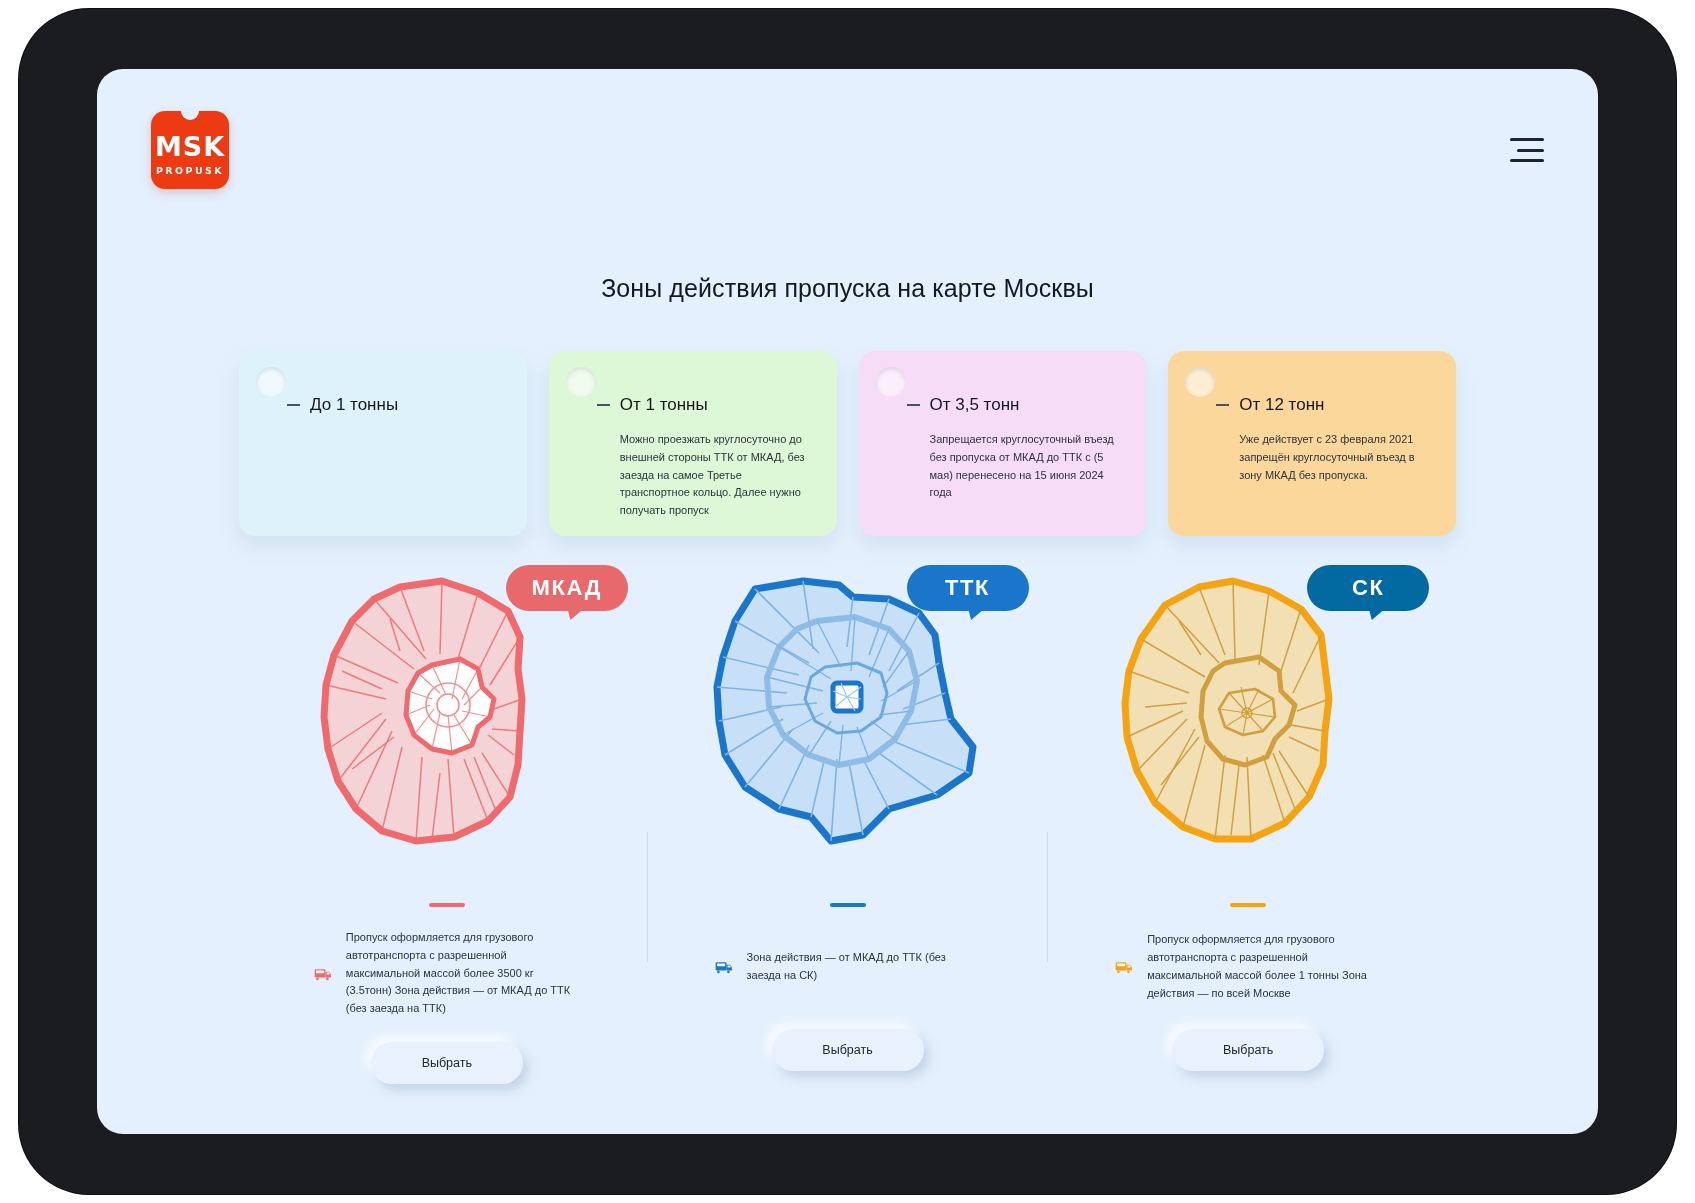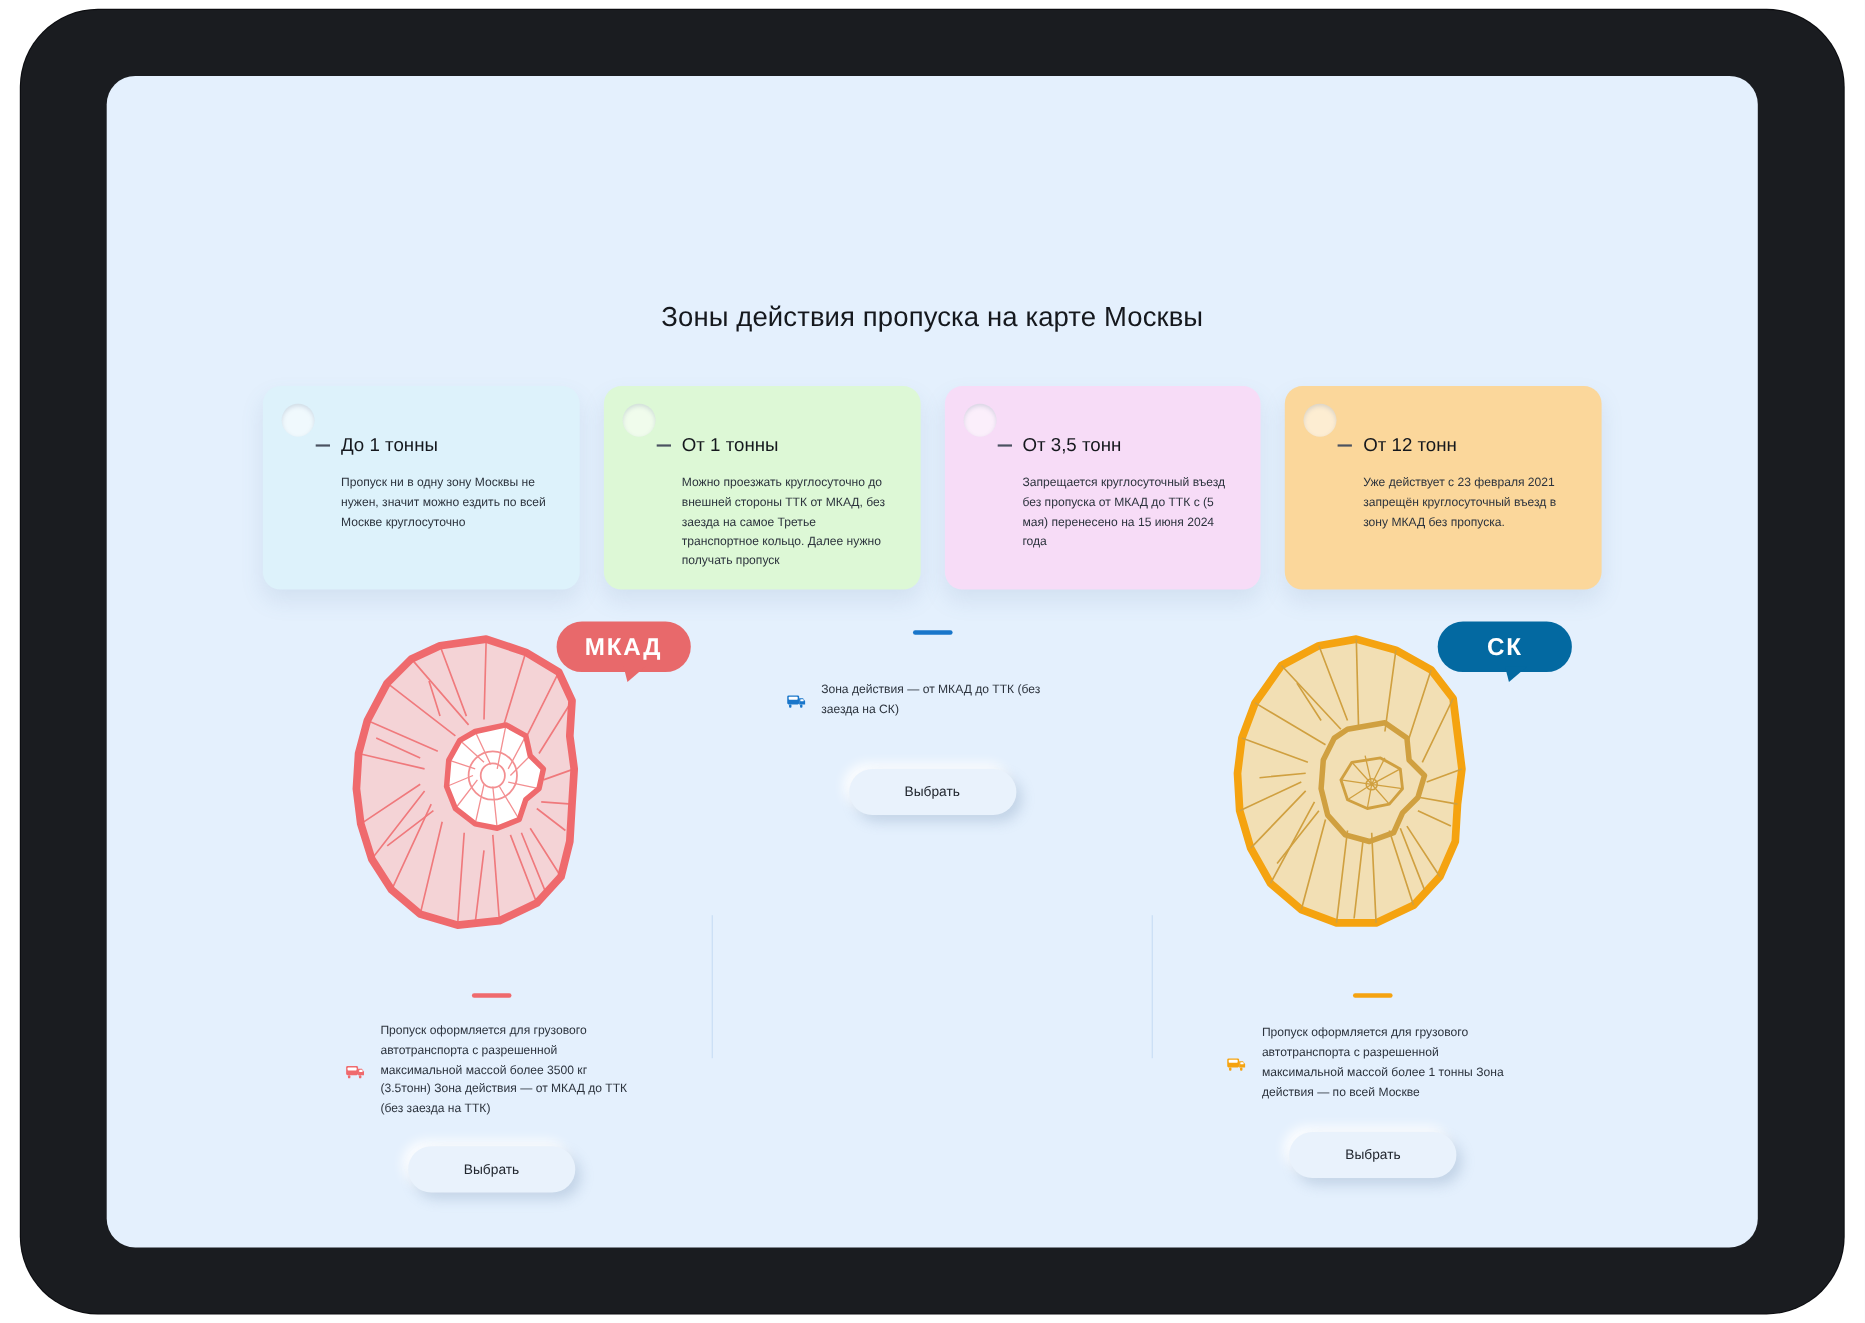--- a/index.html
+++ b/index.html
@@ -173,31 +173,41 @@
                -5px -5px 11px rgba(255,255,255,.95);
   }
 </style>
 </head>
 <body>
 
 <div class="stage">
   <div class="tablet">
     <div class="screen">
 
+      <div class="topbar">
+        <div class="logo">
+          <div class="logo-msk">MSK</div>
+          <div class="logo-sub">PROPUSK</div>
+        </div>
+        <div class="burger">
+          <span></span>
+          <span></span>
+          <span></span>
+        </div>
+      </div>
 
       <div class="page-title">Зоны действия пропуска на карте Москвы</div>
 
       <div class="cards">
         <div class="card c1">
           <div class="hole"></div>
           <div class="card-head">
             <span class="card-dash"></span>
             <span class="card-title">До 1 тонны</span>
           </div>
-          <div class="card-body">Пропуск ни  в одну зону Москвы не нужен, значит можно ездить по всей Москве круглосуточно</div>
         </div>
         <div class="card c2">
           <div class="hole"></div>
           <div class="card-head">
             <span class="card-dash"></span>
             <span class="card-title">От 1 тонны</span>
           </div>
           <div class="card-body">Можно проезжать круглосуточно до внешней стороны ТТК от МКАД, без заезда на самое Третье транспортное кольцо. Далее нужно получать пропуск</div>
         </div>
         <div class="card c3">
@@ -262,20 +272,60 @@
               <rect x="16" y="15" width="2.6" height="3.4" rx="1" fill="#ef6a6d"></rect>
             </svg>
             <div class="desc-text">Пропуск оформляется для грузового автотранспорта с разрешенной максимальной массой более 3500 кг (3.5тонн)  Зона действия — от МКАД до ТТК (без заезда на ТТК)</div>
           </div>
           <button class="choose">Выбрать</button>
         </div>
 
         <div class="divider"></div>
 
         <div class="zone">
+          <div class="map-wrap">
+            <svg viewBox="0 0 330 330">
+              <g>
+                <path d="M72 30 L120 22 L156 26 L170 38 L206 40 L236 54 L252 76 L256 104
+                         L262 134 L268 160 L290 188 L286 214 L254 236 L206 250 L180 276
+                         L148 282 L128 258 L96 250 L62 228 L42 196 L36 162 L34 128
+                         L40 98 L52 62 Z" fill="#c7e0f7" stroke="#1976ca" stroke-width="7" stroke-linejoin="round" stroke-linecap="round"></path>
+              </g>
+              <g stroke="#7fb3e2" stroke-width="1.6" fill="none">
+                <path d="M120 22 L130 90 M170 38 L164 88 M206 40 L186 96 M236 54 L206 112
+                         M256 104 L214 132 M262 134 L220 150 M268 160 L218 166 M286 214 L210 182
+                         M254 236 L196 194 M206 250 L180 200 M180 276 L166 204 M148 282 L154 200
+                         M128 258 L142 198 M96 250 L126 186 M62 228 L110 170 M42 196 L100 160
+                         M36 162 L98 148 M34 128 L104 134 M40 98 L116 116 M52 62 L126 104
+                         M72 30 L136 94"></path>
+              </g>
+              <g>
+                <path d="M134 62 L172 58 L206 70 L226 92 L234 122 L228 152 L212 180
+                         L186 200 L156 206 L126 196 L100 176 L86 148 L84 118 L96 88 L114 70 Z" fill="none" stroke="#8fbce6" stroke-width="6" stroke-linejoin="round"></path>
+              </g>
+              <g stroke="#7fb3e2" stroke-width="1.4" fill="none">
+                <path d="M172 58 L168 112 M206 70 L186 118 M226 92 L200 128 M234 122 L198 142
+                         M228 152 L196 156 M212 180 L188 162 M186 200 L174 168 M156 206 L160 166
+                         M126 196 L148 162 M100 176 L140 154 M86 148 L134 144 M84 118 L140 132
+                         M96 88 L148 120 M134 62 L158 108"></path>
+              </g>
+              <g>
+                <path d="M142 108 L174 104 L198 114 L204 134 L198 158 L178 172 L154 174
+                         L132 162 L122 140 L128 118 Z" fill="none" stroke="#6aa9de" stroke-width="3" stroke-linejoin="round"></path>
+              </g>
+              <g>
+                <rect x="150" y="124" width="28" height="28" rx="4" fill="#ffffff" stroke="#1976ca" stroke-width="5"></rect>
+                <g stroke="#9ecaec" stroke-width="1.2" fill="none">
+                  <path d="M164 138 L178 128 M164 138 L178 140 M164 138 L172 152 M164 138 L152 148
+                           M164 138 L150 132 M164 138 L158 124"></path>
+                </g>
+              </g>
+            </svg>
+            <div class="badge blue">ТТК</div>
+          </div>
           <div class="underline u-blue"></div>
           <div class="desc">
             <svg class="truck" width="20" height="20" viewBox="0 0 24 24">
               <rect x="2" y="5" width="13" height="10" rx="1.6" fill="#1976ca"></rect>
               <path d="M15 8h4.2l2.3 3.2V15H15z" fill="#1976ca"></path>
               <rect x="3.6" y="6.6" width="9.8" height="3.2" rx="0.8" fill="#ffffff"></rect>
               <rect x="16.3" y="9.1" width="3.6" height="2.4" rx="0.6" fill="#ffffff"></rect>
               <rect x="4" y="15" width="2.6" height="3.4" rx="1" fill="#1976ca"></rect>
               <rect x="16" y="15" width="2.6" height="3.4" rx="1" fill="#1976ca"></rect>
             </svg>

